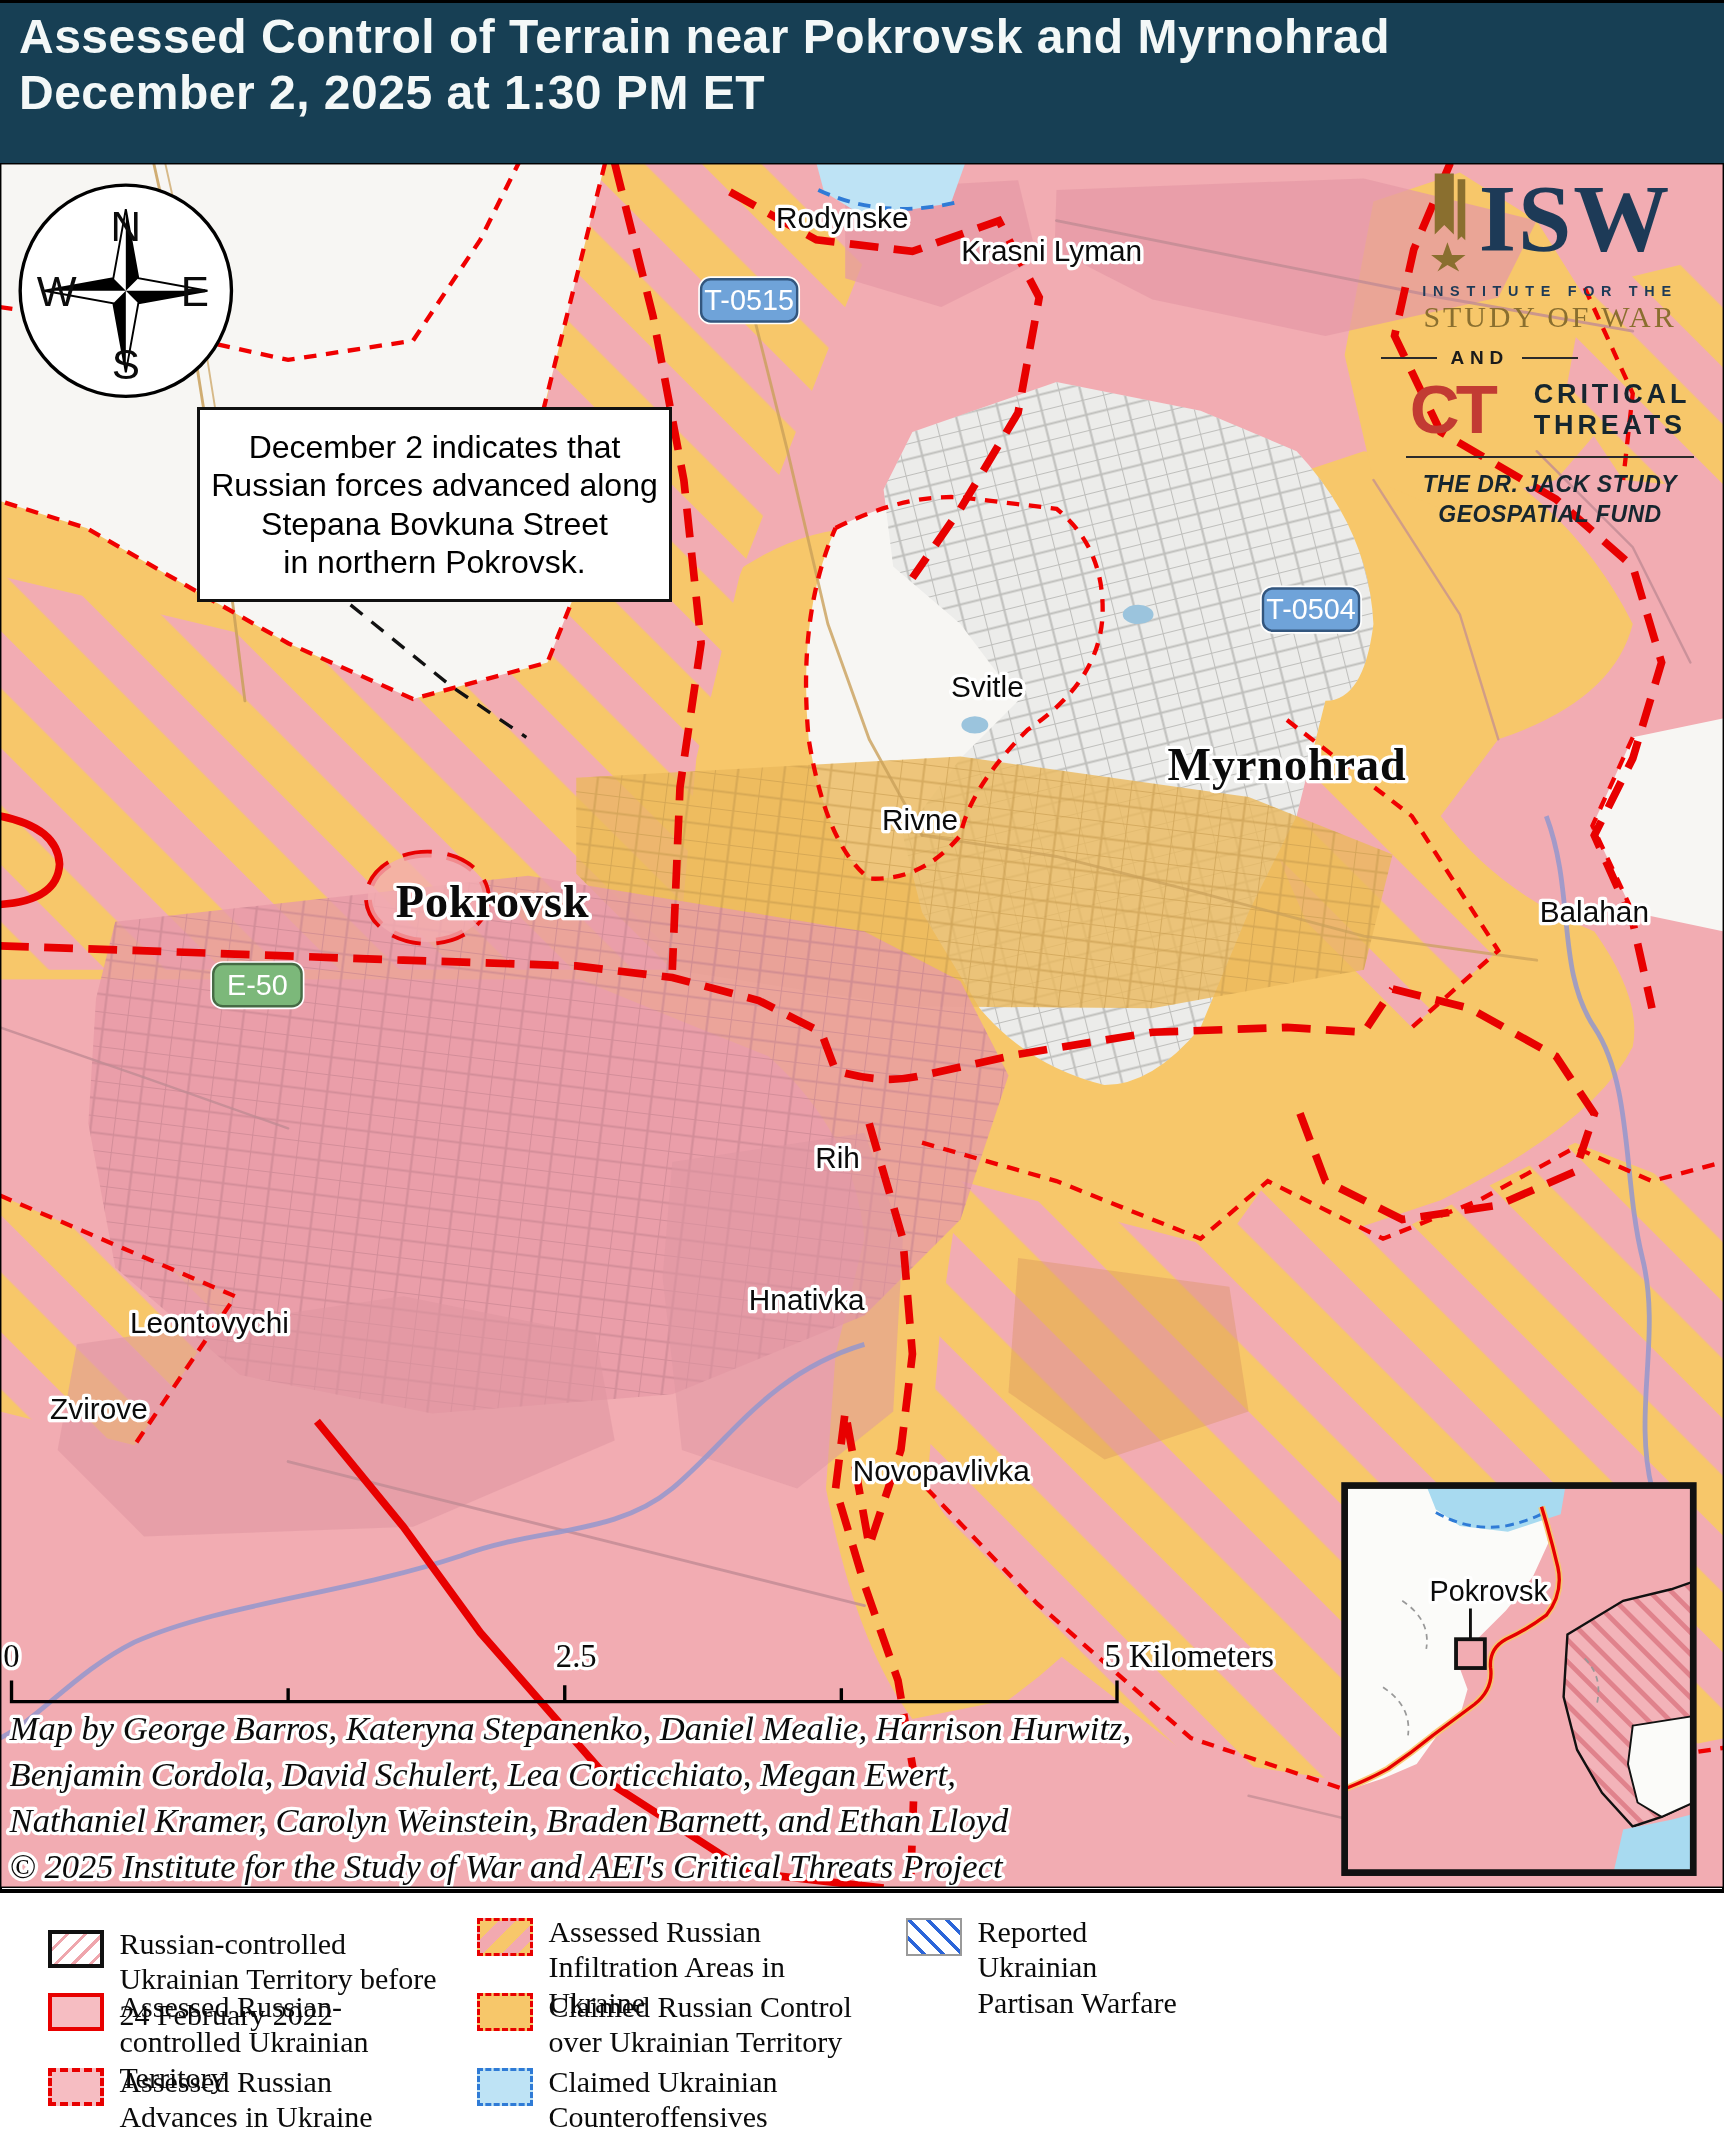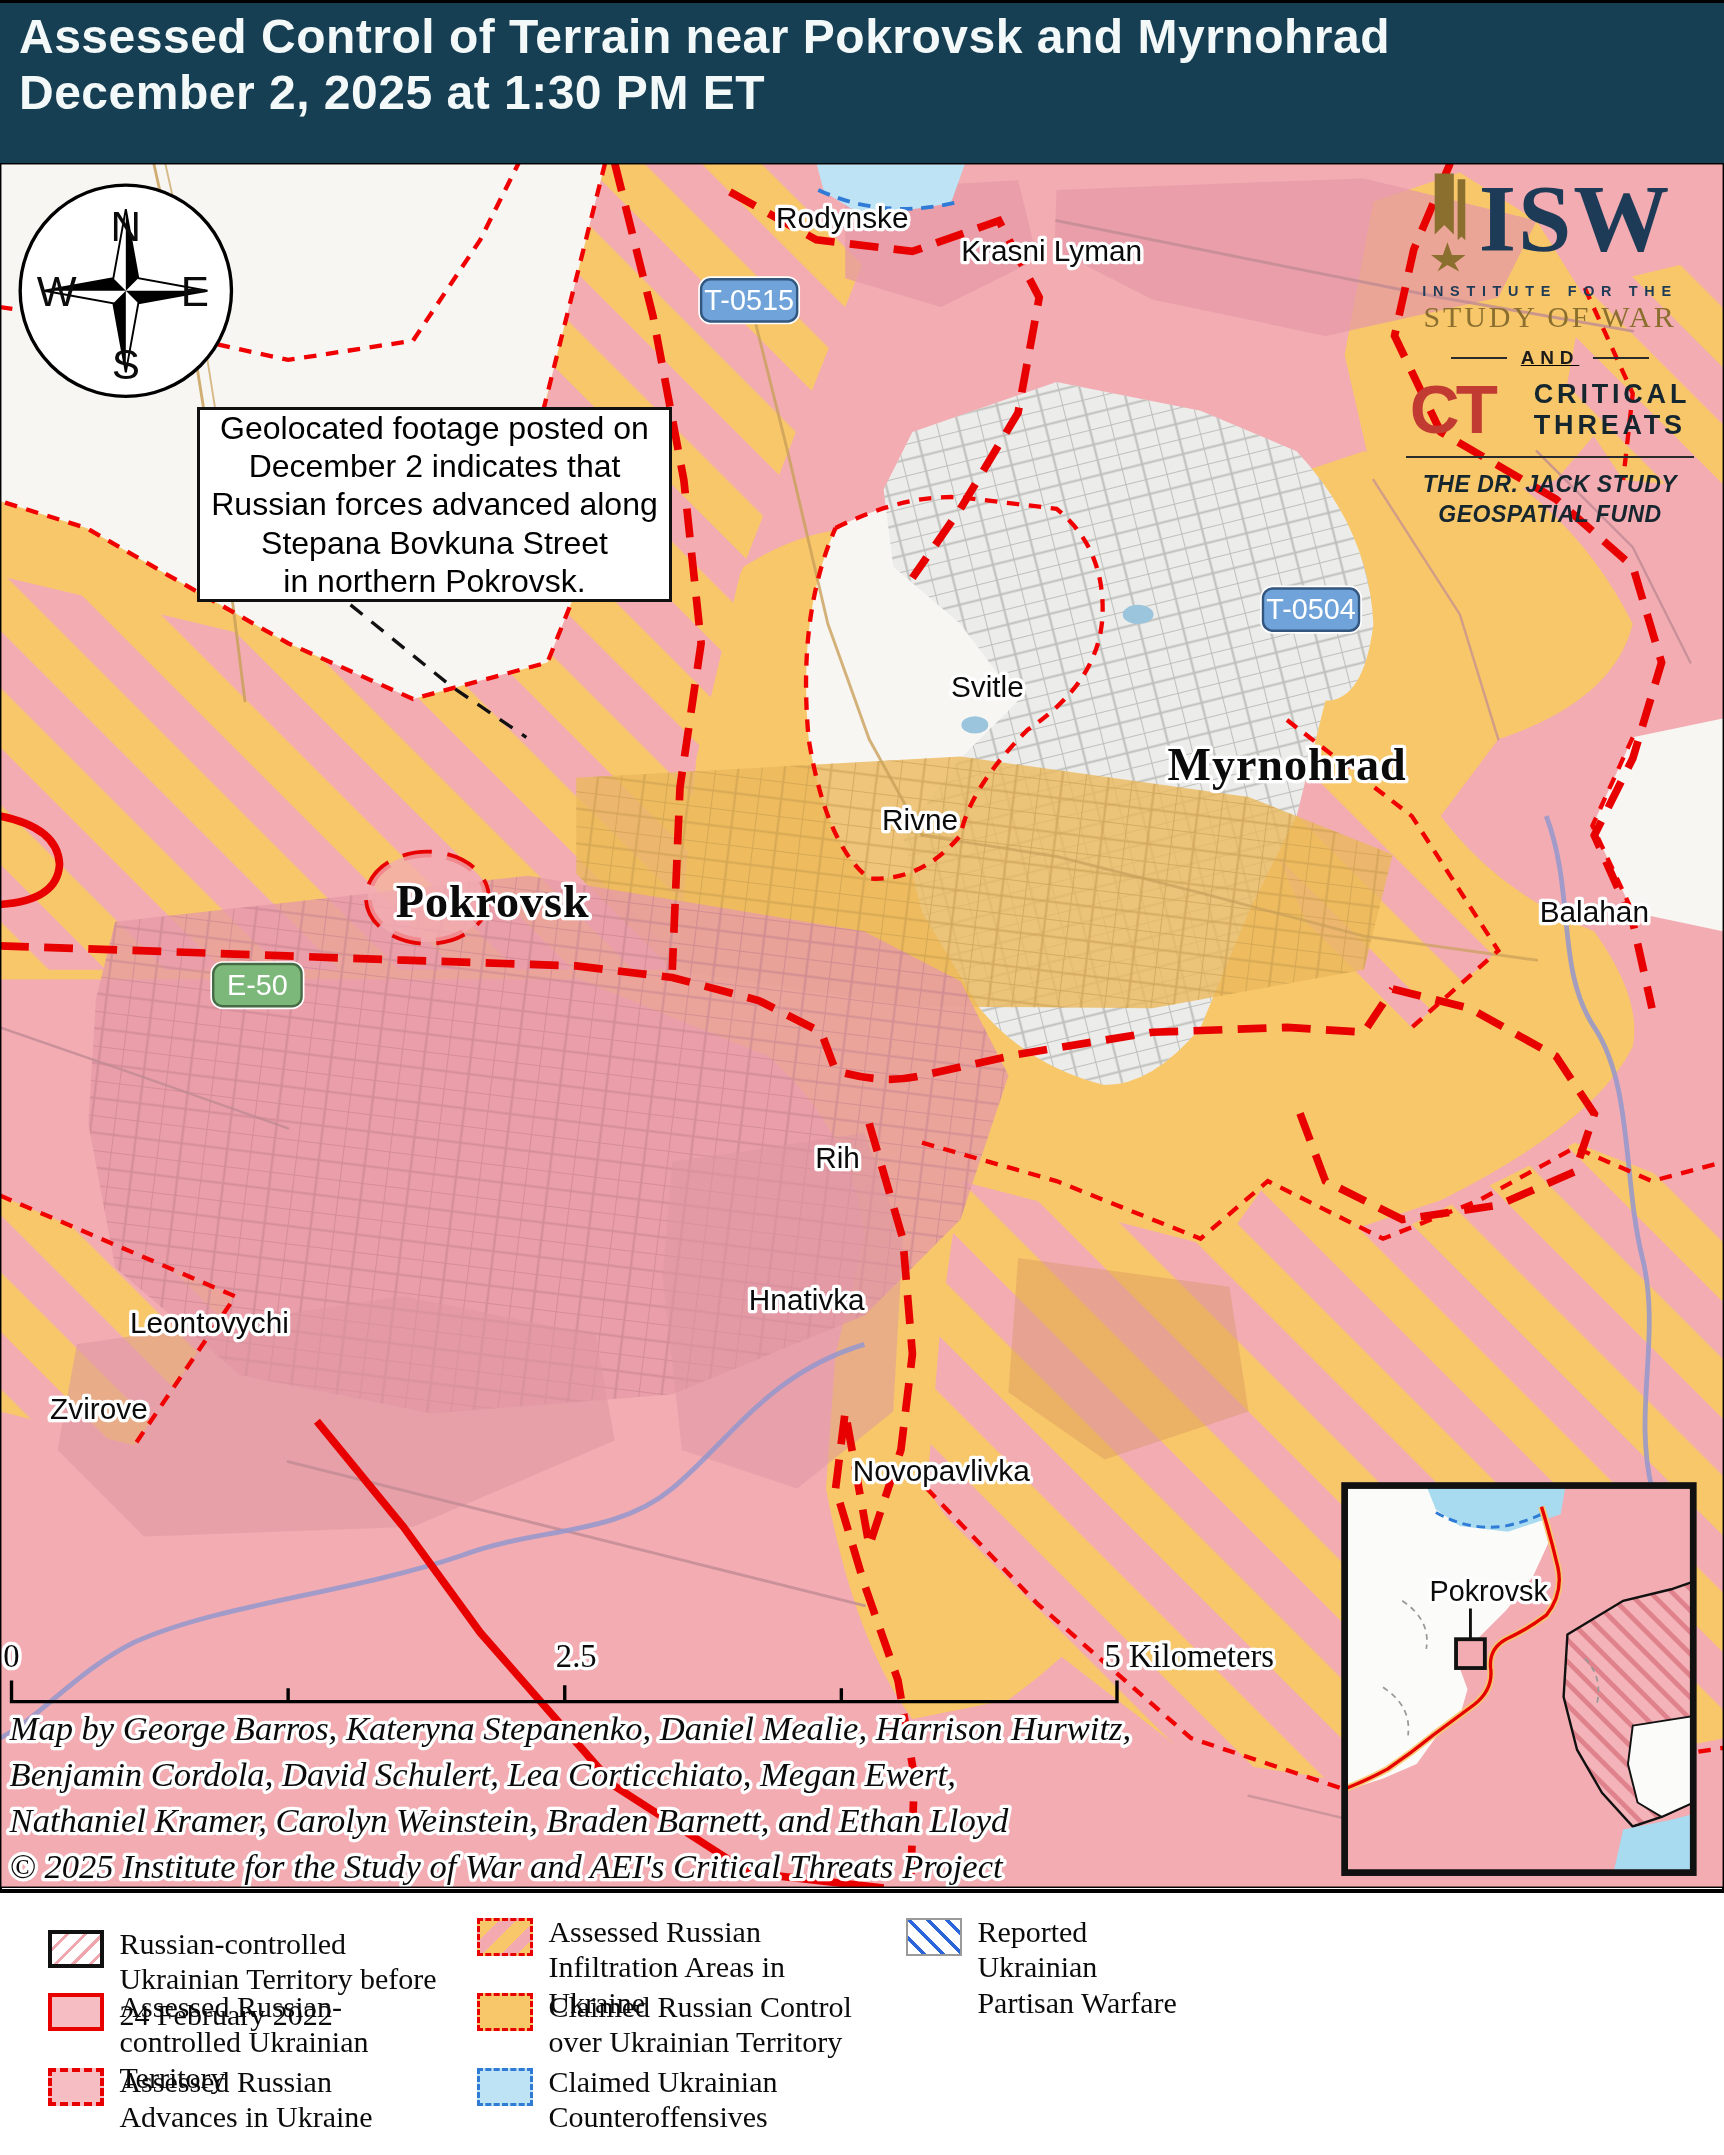--- a/index.html
+++ b/index.html
@@ -39,21 +39,21 @@
   }
   
   .brand{position:absolute;left:1381px;top:173px;width:338px;z-index:5;text-align:center;}
   .isw-row{display:flex;justify-content:center;align-items:flex-start;gap:8px;text-align:right;}
   .isw-acronym{
     font-family:"Liberation Serif",serif;font-weight:bold;font-size:96px;line-height:.95;
     color:var(--isw-navy,#1D3A57);letter-spacing:1.9px;
   }
   .isw-small{font-size:14.4px;font-weight:bold;letter-spacing:6.7px;color:var(--isw-navy,#1D3A57);margin-top:1.9px;}
   .isw-name{font-family:"Liberation Serif",serif;font-size:30px;letter-spacing:2.9px;color:var(--isw-gold,#8A6F2F);margin-top:1px;}
-  .and-row{display:flex;align-items:center;justify-content:center;gap:13.4px;margin:13.4px 0 9.6px;text-decoration:underline;}
+  .and-row{display:flex;align-items:center;gap:13.4px;margin:13.4px 0 9.6px;}
   .and-row .rule{width:56px;height:1.9px;background:#2b2b2b;}
   .and-row .and{font-size:19px;font-weight:bold;letter-spacing:5.8px;color:#1b1b1b;}
   .ct-row{display:flex;justify-content:center;align-items:center;gap:9.6px;}
   .ct-mark{font-size:69px;font-weight:bold;color:var(--ct-red,#C23B33);line-height:.9;letter-spacing:-3.8px;}
   .ct-words{text-align:left;font-weight:bold;color:#16262F;font-size:27px;letter-spacing:3.8px;line-height:1.15;margin-left:30px;}
   .brand-divider{width:288px;height:1.9px;background:#2b2b2b;margin:15.4px auto 11.5px;}
   .fund{font-style:italic;font-weight:bold;font-size:23px;color:#16262F;line-height:1.3;letter-spacing:0.5px;}
   
   .legend{
     position:absolute;left:0;top:1889px;width:1724px;height:267px;
@@ -264,21 +264,20 @@
     <rect x="116" y="160" width="30" height="30" fill="#F2ACB2" stroke="#111" stroke-width="4"></rect>
     <text class="inset-label halo" x="150" y="120" text-anchor="middle">Pokrovsk</text>
     <rect x="0" y="0" width="363" height="403" fill="none" stroke="#111" stroke-width="7"></rect>
   </g>
 
   <rect x="0" y="0" width="1795" height="1796" fill="none" stroke="#000" stroke-width="3"></rect>
 </svg>
 </div>
 
 <div class="annotation">
-  <div>Geolocated footage posted on</div>
   <div>December 2 indicates that</div>
   <div>Russian forces advanced along</div>
   <div>Stepana Bovkuna Street</div>
   <div>in northern Pokrovsk.</div>
 </div>
 
 <div class="brand">
   <div class="isw-row">
     <span>
       <svg width="42" height="104" viewBox="0 0 44 108">

